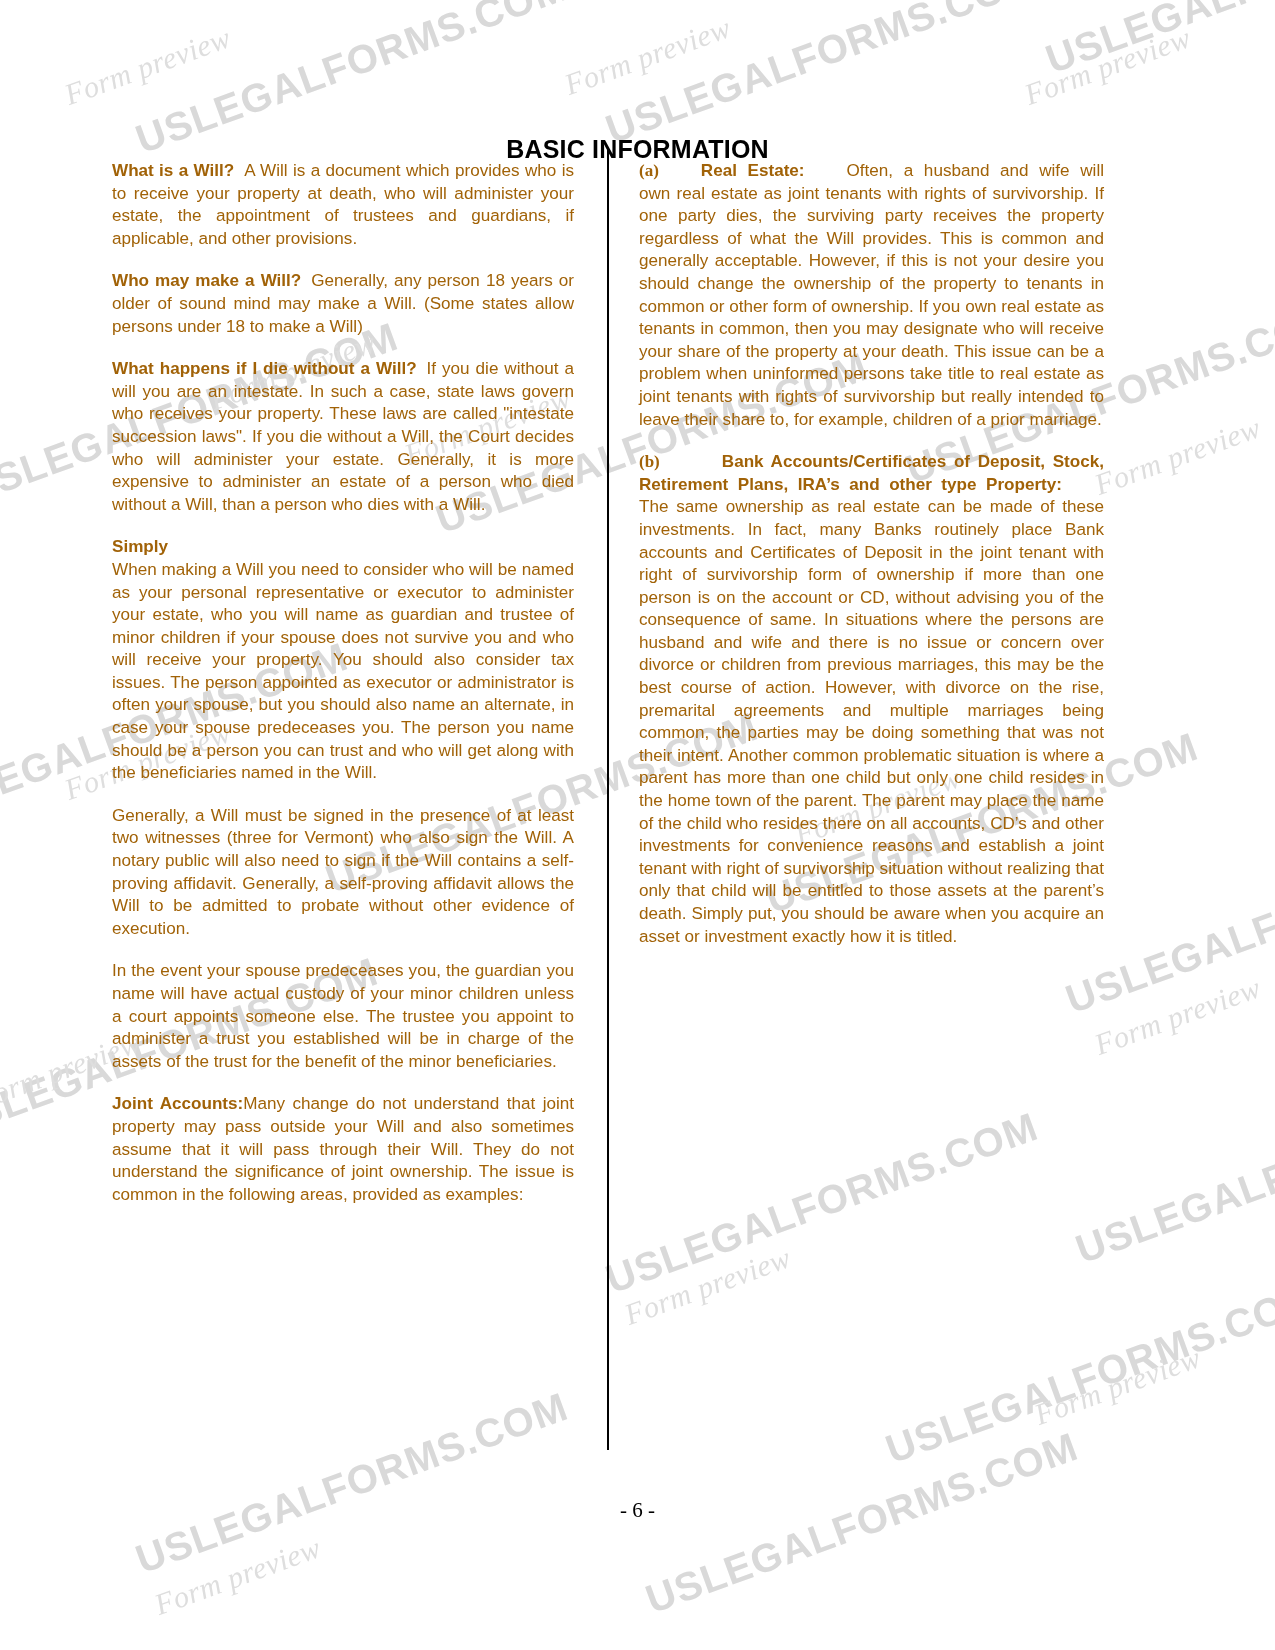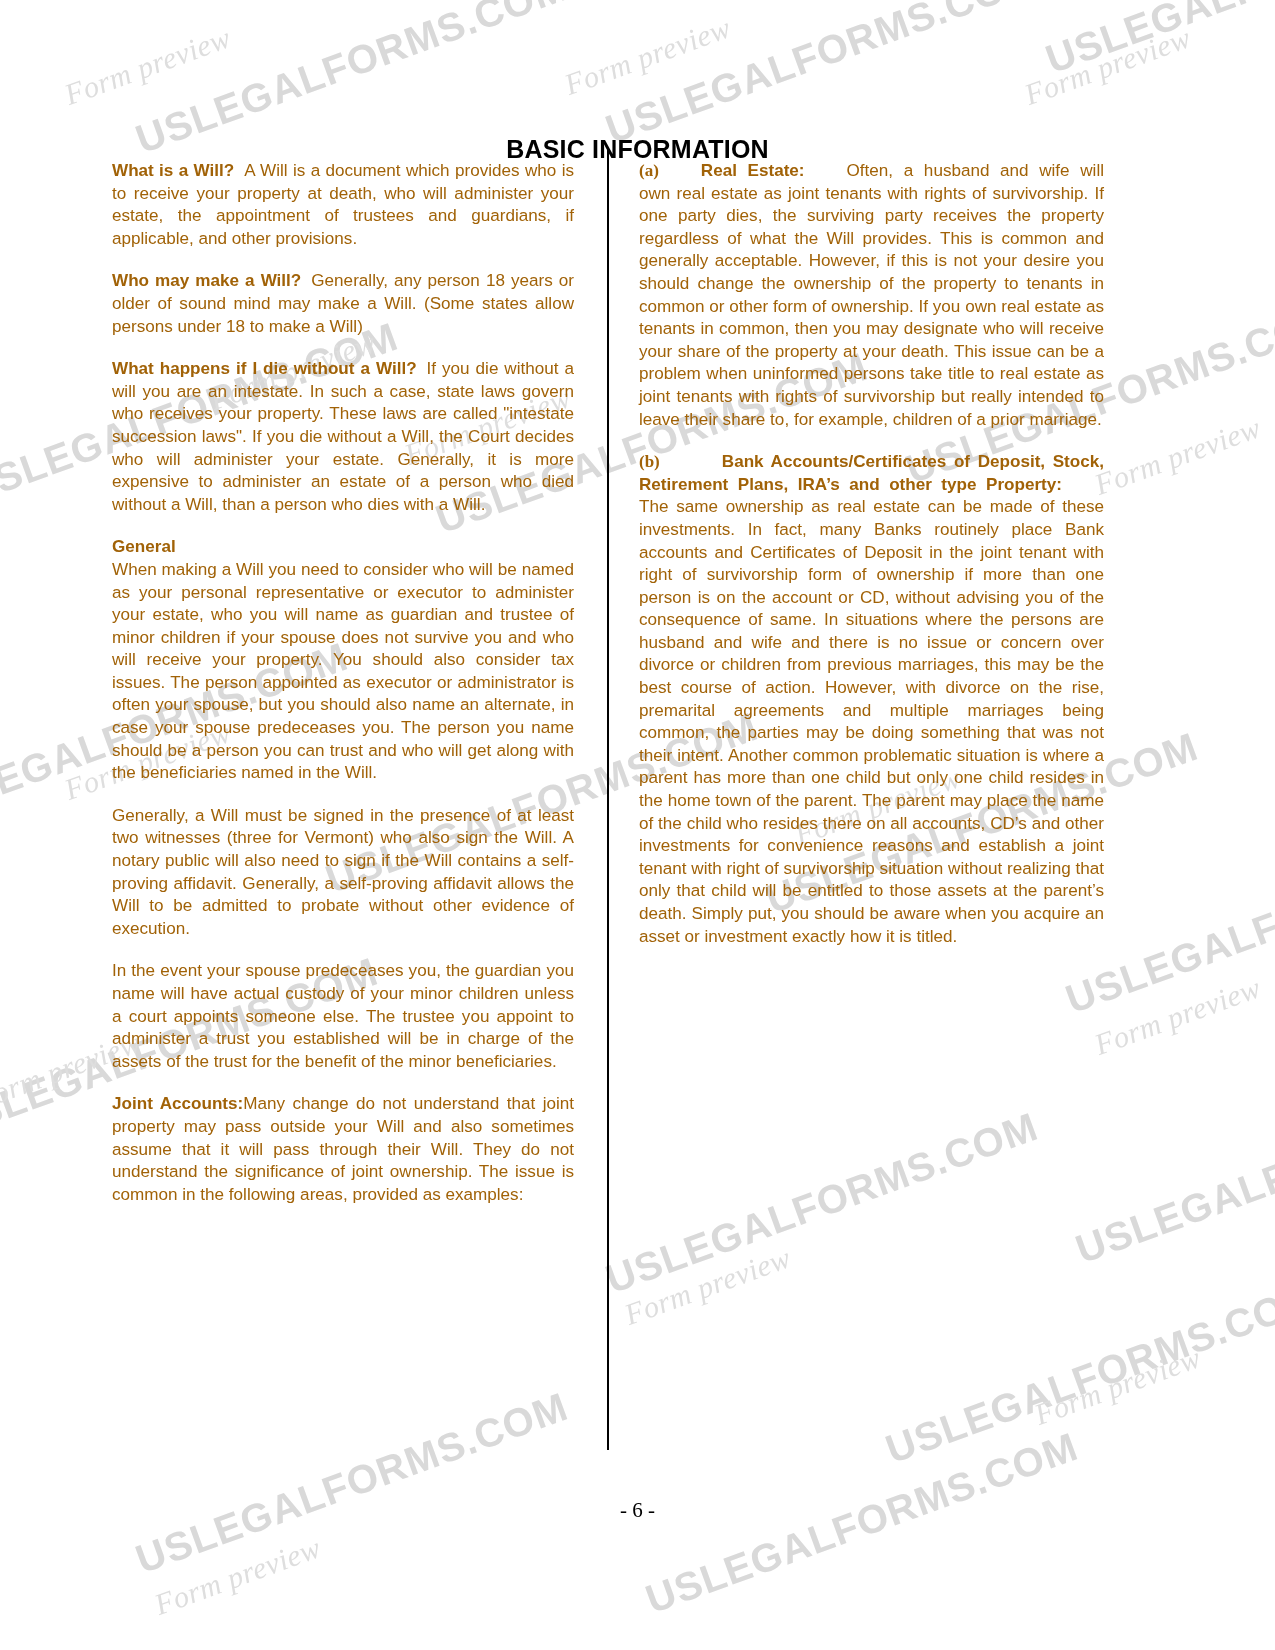--- a/index.html
+++ b/index.html
@@ -183,21 +183,21 @@
       </p>
 
       <p class="para">
         <span class="lead">Who may make a Will?</span><span class="gap-sm"></span><span>Generally, any person 18 years or older of sound mind may make a Will. (Some states allow persons under 18 to make a Will)</span>
       </p>
 
       <p class="para">
         <span class="lead">What happens if I die without a Will?</span><span class="gap-sm"></span><span>If you die without a will you are an intestate.  In such a case, state laws govern who receives your property.  These laws are called "intestate succession laws".  If you die without a Will, the Court decides who will administer your estate.   Generally, it is more expensive to administer an estate of a person who died without a Will, than a person who dies with a Will.</span>
       </p>
 
-      <h3 class="subhead">General</h3>
+      <h3 class="subhead">Simply</h3>
 
       <p class="para">When making a Will you need to consider who will be named as your personal representative or executor to administer your estate, who you will name as guardian and trustee of minor children if your spouse does not survive you and who will receive your property.  You should also consider tax issues.  The person appointed as executor or administrator is often your spouse, but you should also name an alternate, in case your spouse predeceases you. The person you name should be a person you can trust and who will get along with the beneficiaries named in the Will.</p>
       <p class="para">Generally, a Will must be signed in the presence of at least two witnesses (three for Vermont) who also sign the Will.  A notary public will also need to sign if the Will contains a self-proving affidavit. Generally, a self-proving affidavit allows the Will to be admitted to probate without other evidence of execution.</p>
       <p class="para">In the event your spouse predeceases you, the guardian you name will have actual custody of your minor children unless a court appoints someone else.  The trustee you appoint to administer a trust you established will be in charge of the assets of the trust for the benefit of the minor beneficiaries.</p>
 
       <p class="para">
         <span class="lead">Joint Accounts:</span><span>Many change do not understand that joint property may pass outside your Will and also sometimes assume that it will pass through their Will.  They do not understand the significance of joint ownership.  The issue is common in the following areas, provided as examples:</span>
       </p>
 
     </div>

